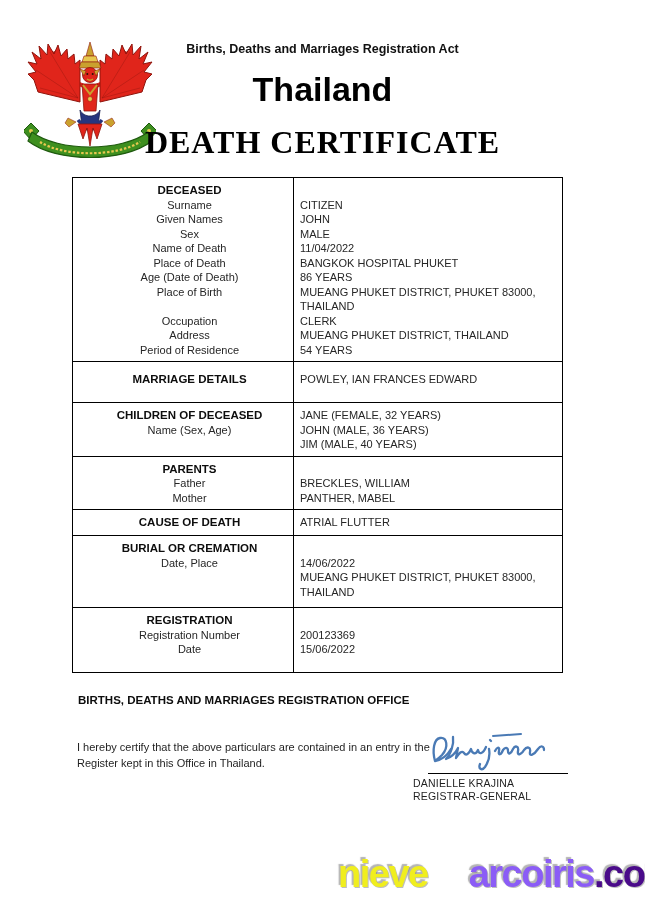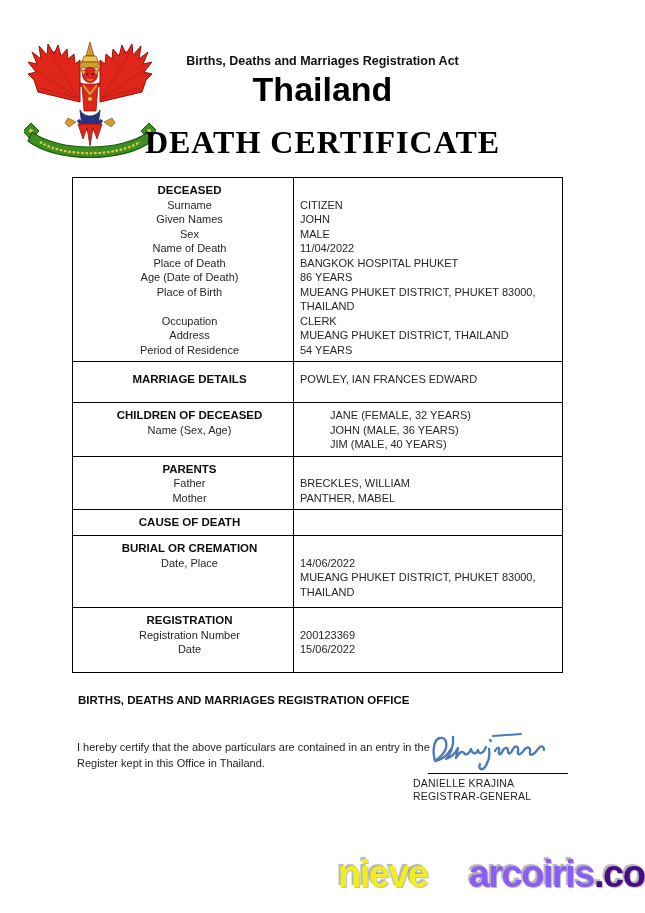--- a/index.html
+++ b/index.html
@@ -8,21 +8,21 @@
     position:relative;
     width:645px;height:913px;
     background:#ffffff;
     font-family:"Liberation Sans",sans-serif;
     color:#1a1a1a;
     overflow:hidden;
   }
   
   .act-title{
     position:absolute;top:42px;left:0;right:0;
-    text-align:center;font-weight:bold;font-size:12.5px;color:#111;margin-top:12px;
+    text-align:center;font-weight:bold;font-size:12.5px;color:#111;
   }
   .country-title{
     position:absolute;top:70px;left:0;right:0;
     text-align:center;font-weight:bold;font-size:34px;color:#000;
   }
   .doc-title{
     position:absolute;top:124px;left:0;right:0;
     text-align:center;font-weight:bold;font-size:32px;letter-spacing:1px;
     font-family:Liberation Serif, serif;color:#000;
   }
@@ -38,21 +38,21 @@
     font-size:11px;line-height:14.5px;color:#262626;
     padding:5px 6px 4px 6px;
   }
   .cell.left{width:221px;flex:0 0 221px;border-right:1.6px solid #000;padding-left:19px;text-align:center;}
   .cell.right{flex:1 1 auto;padding-left:6px;}
   .line{min-height:14.5px;}
   .line.header{font-weight:bold;font-size:11.5px;color:#0d0d0d;}
   .row-0{min-height:180px;}
   .row-1{min-height:41px;}
   .row-1 .cell{padding-top:10px;}
-  .row-2{min-height:47px;gap:30px;}
+  .row-2{min-height:47px;}
   .row-3{min-height:52px;}
   .row-4{min-height:26px;}
   .row-5{min-height:72px;}
   .row-6{min-height:65px;}
   
   .office-title{
     position:absolute;left:78px;top:694px;
     font-weight:bold;font-size:11.5px;color:#0d0d0d;
   }
   .certify{
@@ -181,20 +181,23 @@
         </div>
         <div class="cell right">
           <div class="line">&nbsp;</div>
           <div class="line">BRECKLES, WILLIAM</div>
           <div class="line">PANTHER, MABEL</div>
         </div>
       </div>
       <div class="trow row-4">
         <div class="cell left">
           <div class="line header">CAUSE OF DEATH</div>
+        </div>
+        <div class="cell right">
+          <div class="line">ATRIAL FLUTTER</div>
         </div>
       </div>
       <div class="trow row-5">
         <div class="cell left">
           <div class="line header">BURIAL OR CREMATION</div>
           <div class="line">Date, Place</div>
         </div>
         <div class="cell right">
           <div class="line">&nbsp;</div>
           <div class="line">14/06/2022</div>

